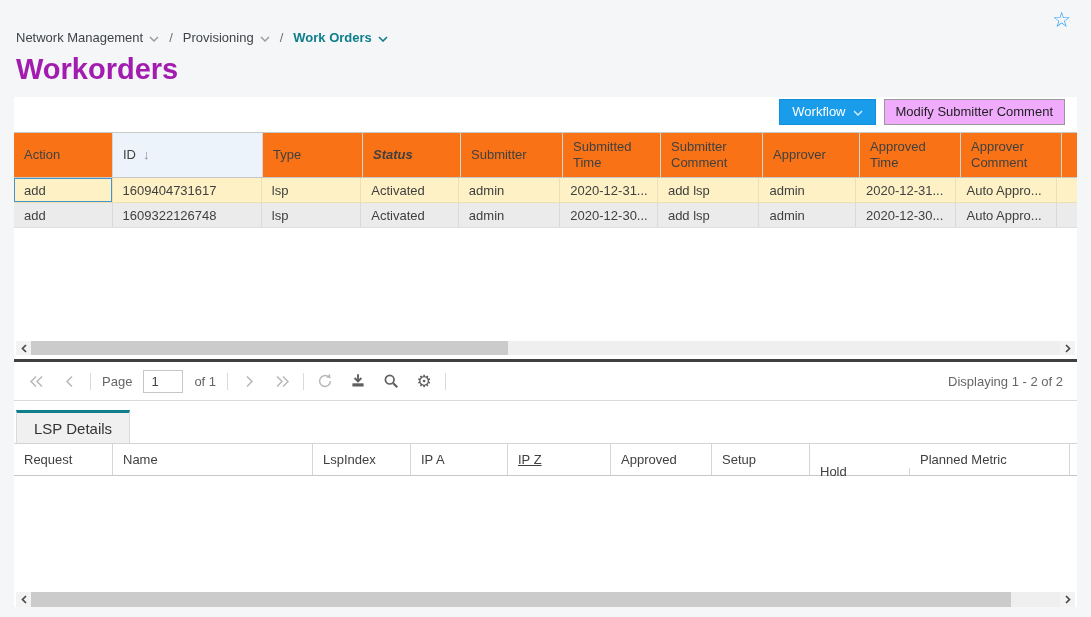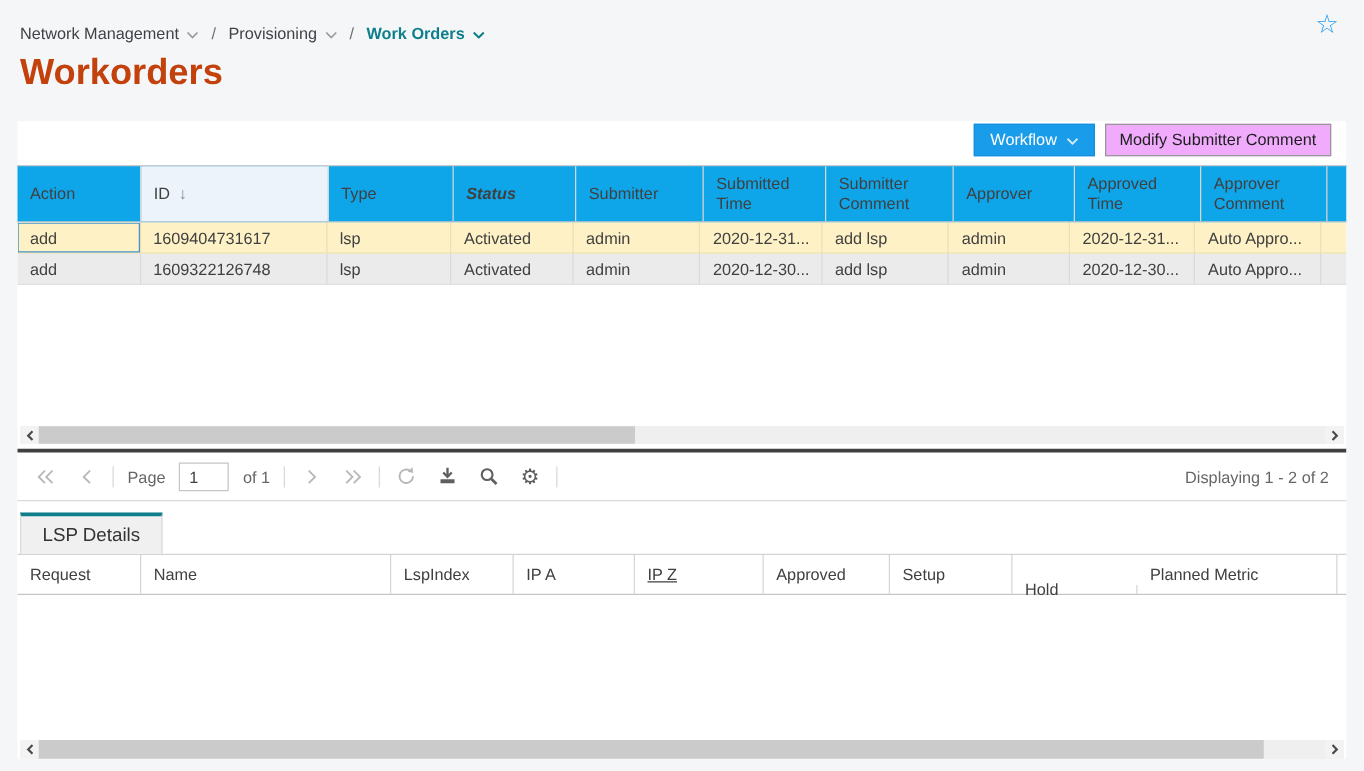--- a/index.html
+++ b/index.html
@@ -6,43 +6,43 @@
   html,body { width:1091px; height:617px; }
   body {
     background:#f5f6f8;
     font-family:"Liberation Sans","DejaVu Sans",sans-serif;
     color:#404040;
     overflow:hidden;
   }
   .screen { position:relative; width:1091px; height:617px; }
 
   
-  .breadcrumb { display:flex; align-items:center; padding:19px 16px 0 16px; font-size:13px; color:#3f4347; }
+  .breadcrumb { display:flex; align-items:center; padding:30px 16px 0 16px; font-size:13px; color:#3f4347; }
   .crumb { display:inline-flex; align-items:center; gap:6px; cursor:pointer; }
   .crumb .chev { color:#9a9a9a; display:inline-flex; margin-top:2px; }
   .crumb.active { color:#0d7e8a; font-weight:bold; }
   .crumb.active .chev { color:#0d7e8a; }
   .crumb-sep { color:#6f6f6f; margin:0 10px; }
   .star { position:absolute; top:9px; right:20px; color:#209bf2; font-size:21px; line-height:21px; cursor:pointer; }
 
   
-  .page-title { margin:8px 0 0 16px; font-size:29px; font-weight:600; color:#c2410c; }
+  .page-title { margin:8px 0 0 16px; font-size:29px; font-weight:600; color:#a21caf; }
 
   
   .panel { position:absolute; left:14px; top:97px; width:1063px; height:510px; background:#ffffff; display:flex; flex-direction:column; }
 
   
   .actions-bar { height:35px; flex:0 0 35px; display:flex; justify-content:flex-end; align-items:center; gap:8px; padding:0 12px 6px 12px; }
   .btn { font-size:13px; height:26px; display:inline-flex; align-items:center; cursor:pointer; font-family:inherit; }
   .btn-workflow { background:#199cea; border:1px solid #1090dd; color:#fff; padding:0 12px; gap:7px; }
   .btn-workflow .chev { color:#cfeaf9; display:inline-flex; margin-top:2px; }
   .btn-modify { background:#f0abfc; border:1px solid #989898; color:#1e1e1e; padding:0 11px; }
 
   
-  .grid-header { display:flex; flex:0 0 46px; height:46px; border-top:1px solid #c9c9c9; border-bottom:1px solid #c6c6c6; background:#0ea5e9; }
+  .grid-header { display:flex; flex:0 0 46px; height:46px; border-top:1px solid #c9c9c9; border-bottom:1px solid #c6c6c6; background:#f97316; }
   .gh-cell { display:flex; align-items:center; padding:0 10px; border-right:1px solid #d6d6d6; font-size:13px; color:#404040; line-height:16px; cursor:pointer; }
   .gh-cell.sorted { background:#ecf3fb; }
   .gh-cell.status-col { font-weight:bold; font-style:italic; }
   .sort-arrow { color:#8a8a8a; margin-left:7px; font-size:13px; font-style:normal; font-weight:normal; }
   .gh-fill { flex:1; }
 
   .c0{width:99px;} .c1{width:150px;} .c2{width:100px;} .c3{width:98px;} .c4{width:102px;}
   .c5{width:98px;} .c6{width:102px;} .c7{width:97px;} .c8{width:101px;} .c9{width:101px;}
 
   .grid-row { display:flex; flex:0 0 25px; height:25px; font-size:13px; cursor:pointer; }

